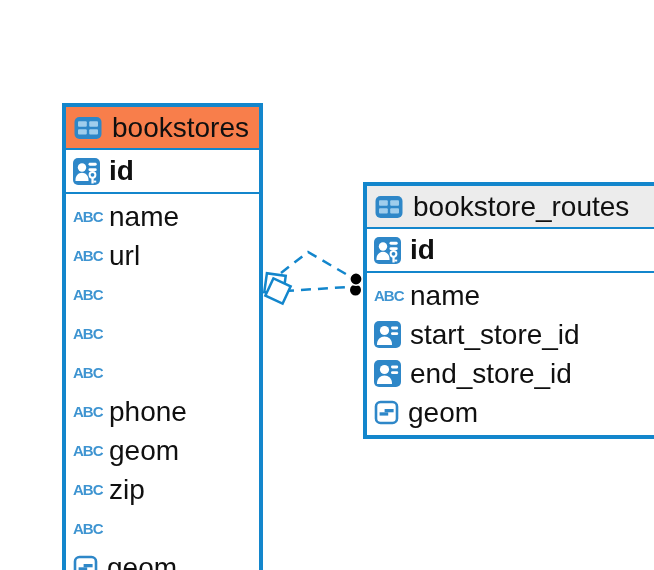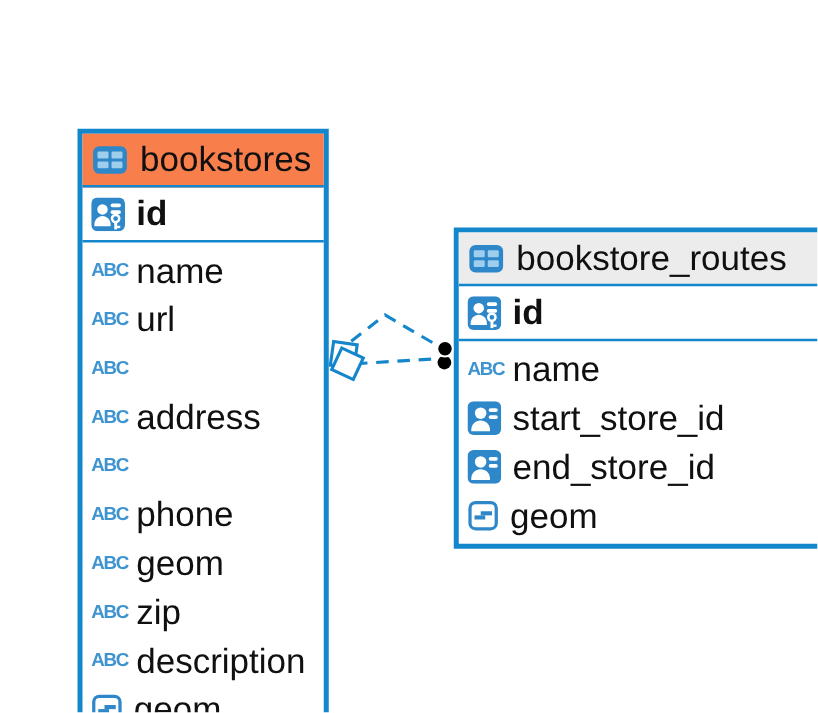--- a/index.html
+++ b/index.html
@@ -102,40 +102,38 @@
       </div>
       <div class="frow">
         <span class="abc">ABC</span>
         <span>url</span>
       </div>
       <div class="frow">
         <span class="abc">ABC</span>
       </div>
       <div class="frow">
         <span class="abc">ABC</span>
-        <span>address</span>
       </div>
       <div class="frow">
         <span class="abc">ABC</span>
       </div>
       <div class="frow">
         <span class="abc">ABC</span>
         <span>phone</span>
       </div>
       <div class="frow">
         <span class="abc">ABC</span>
         <span>geom</span>
       </div>
       <div class="frow">
         <span class="abc">ABC</span>
         <span>zip</span>
       </div>
       <div class="frow">
         <span class="abc">ABC</span>
-        <span>description</span>
       </div>
       <div class="frow">
         <svg class="ic" width="25" height="25">
             <use href="#sym-geom"></use>
           </svg>
         <span>geom</span>
       </div>
     </div>
   </div>
 

